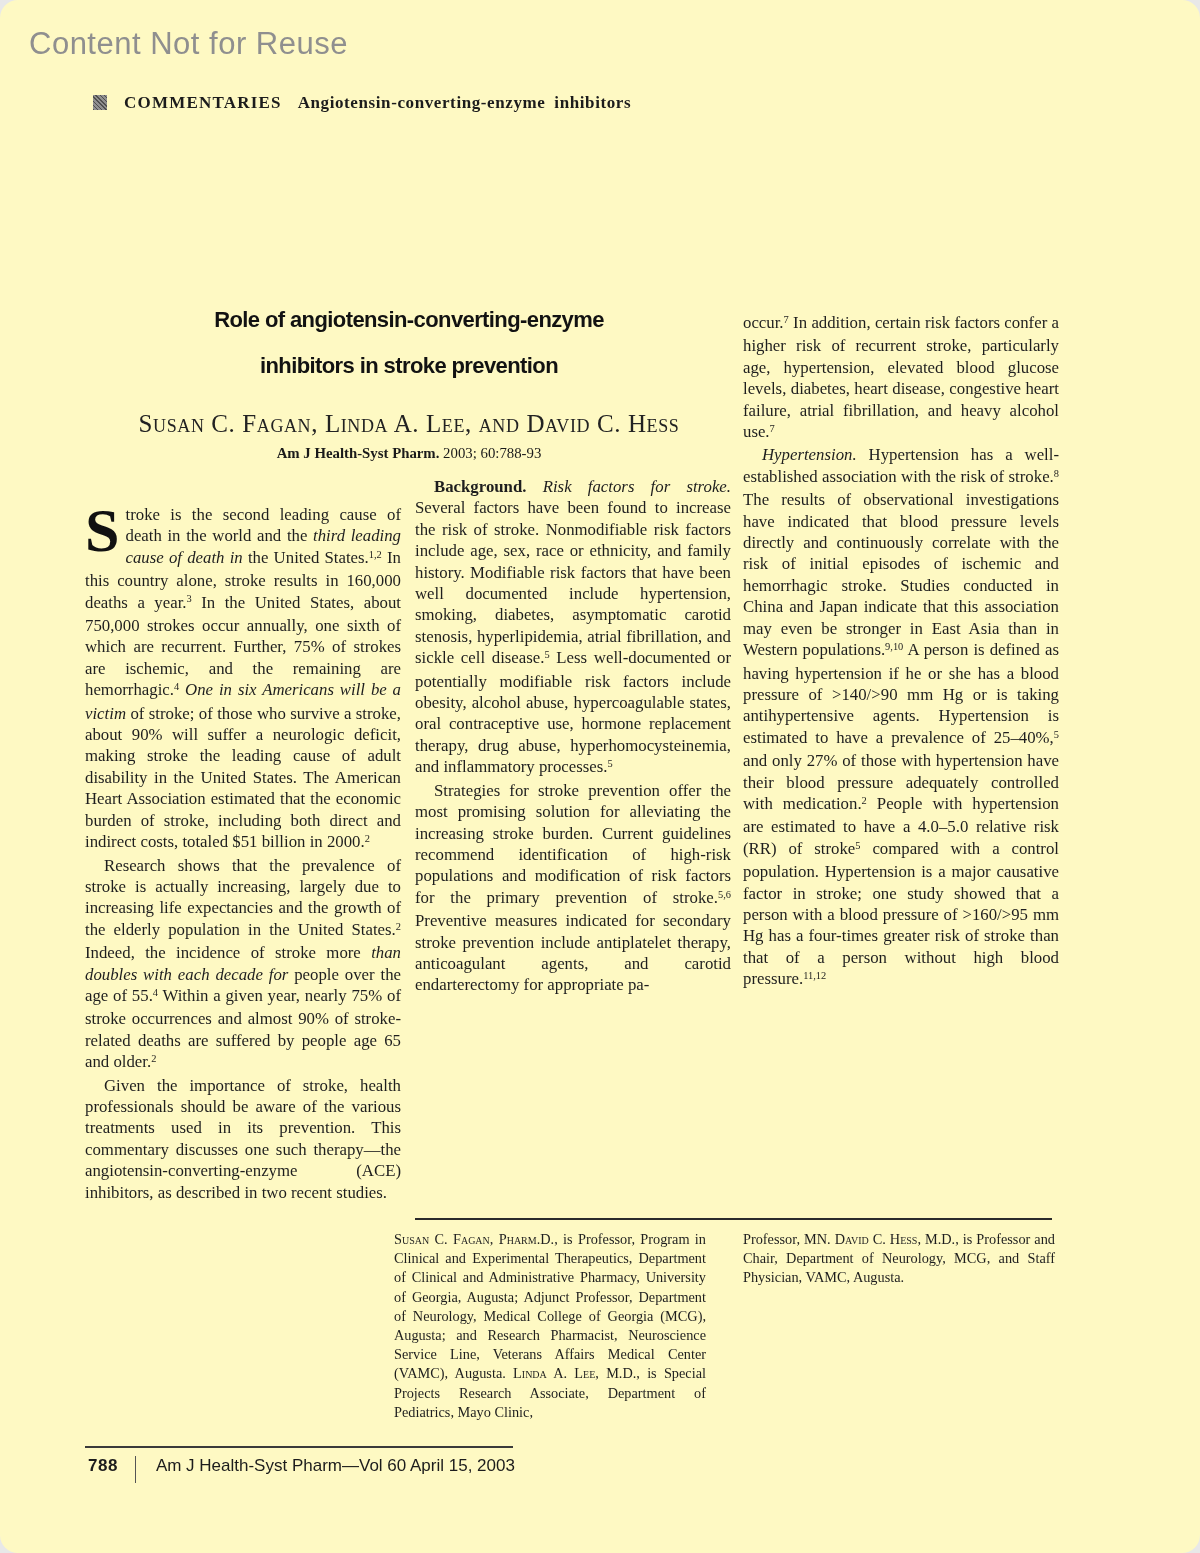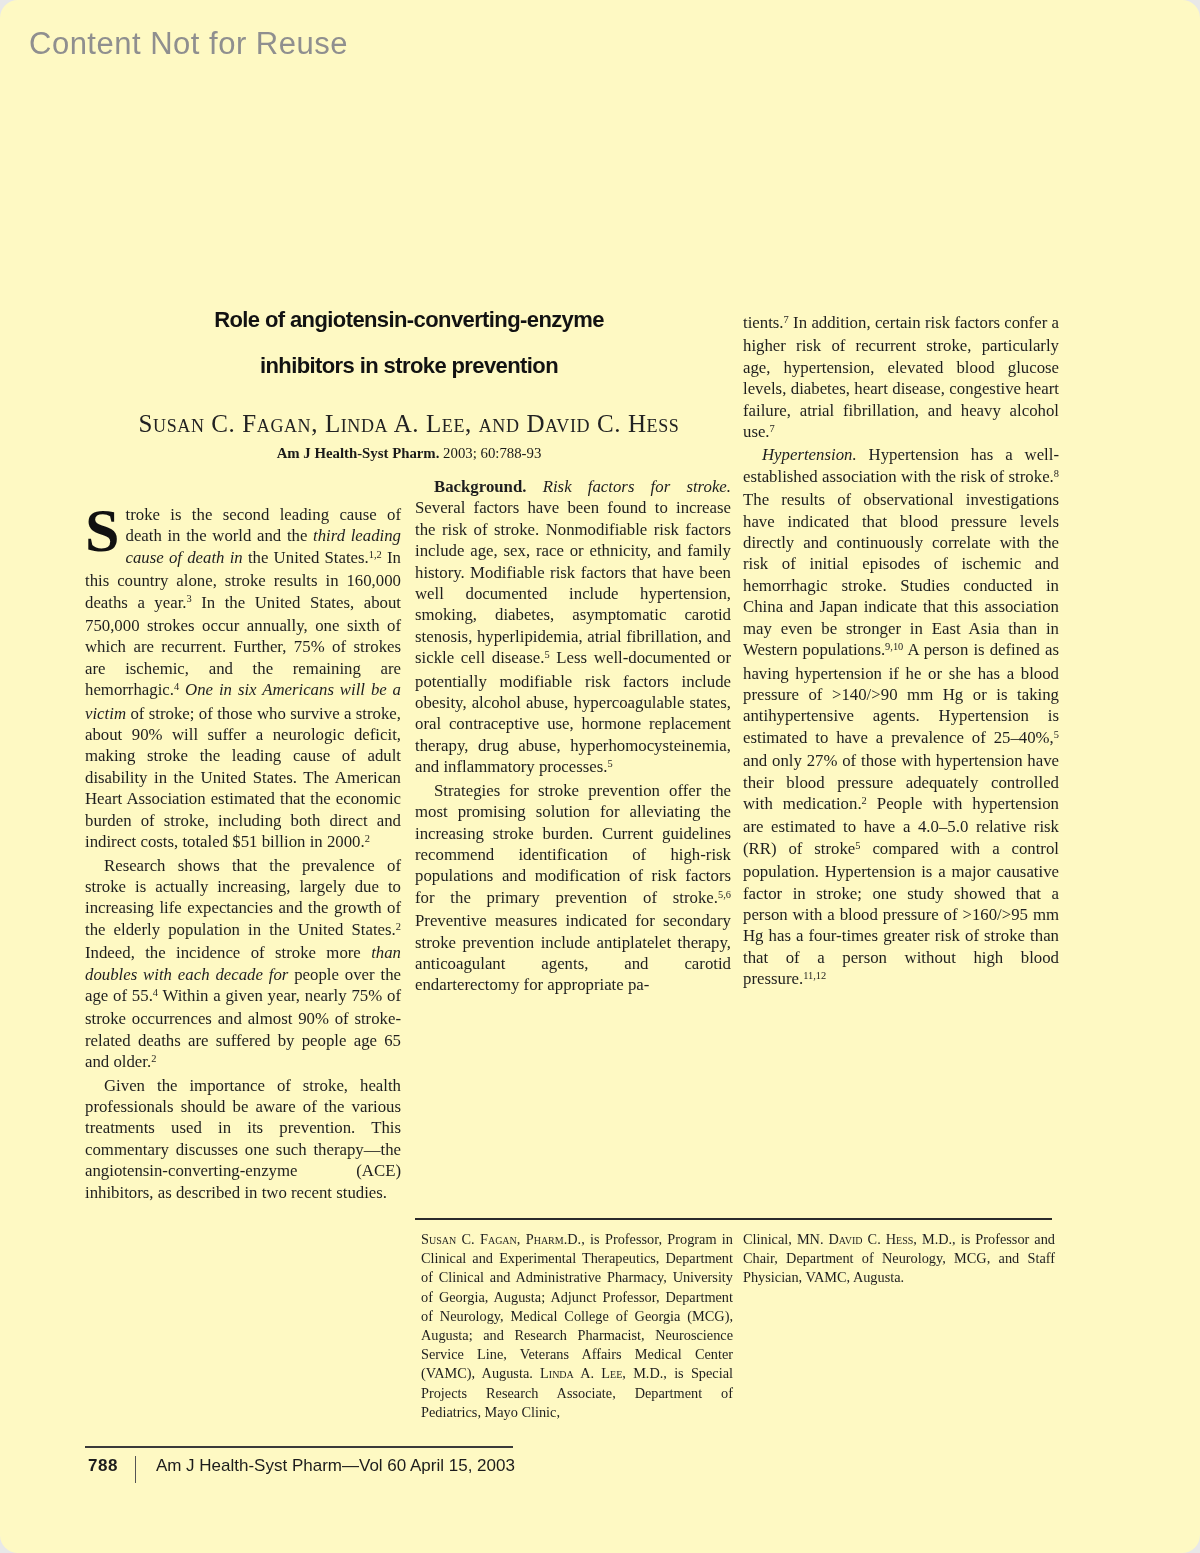--- a/index.html
+++ b/index.html
@@ -65,21 +65,21 @@
   .seg-i{font-style:italic;}
   .seg-sc{font-variant:small-caps;}
   .seg-sup{font-size:62%;position:relative;top:-0.5em;}
   .footnote-rule{
     position:absolute;left:415px;top:1218px;width:637px;height:2px;background:#2b2b2b;
   }
   .footnote{
     position:absolute;top:1230px;width:312px;
     font-size:14.3px;line-height:19.2px;text-align:justify;color:#1e1e1e;
   }
-  .fn-left{left:421px;}
+  .fn-left{left:394px;}
   .fn-right{left:743px;}
   .footnote p{margin:0;padding:0;}
   .footnote p.indent{text-indent:15px;}
   .footer-rule{
     position:absolute;left:85px;top:1446px;width:428px;height:2px;background:#3a3a3a;
   }
   .footer{
     position:absolute;left:88px;top:1456px;
     font-family:"Liberation Sans", sans-serif;
     font-size:17px;color:#1c1c1c;
@@ -91,20 +91,23 @@
     margin:0 20px 0 17px;
   }
 </style>
 </head>
 <body>
 
 <div class="page">
 
   <div class="watermark">Content Not for Reuse</div>
 
+  <div class="runhead">
+    <span class="runhead-icon"></span><span class="runhead-section">COMMENTARIES</span><span class="runhead-topic">Angiotensin-converting-enzyme inhibitors</span>
+  </div>
 
   <div class="title-block">
     <h1 class="article-title"><span>Role of angiotensin-converting-enzyme</span><br><span>inhibitors in stroke prevention</span></h1>
     <div class="authors">Susan C. Fagan, Linda A. Lee, and David C. Hess</div>
     <div class="citation">
       <span class="cite-journal">Am J Health-Syst Pharm.</span><span> 2003; 60:788-93</span>
     </div>
   </div>
 
   <div class="col col-left">
@@ -112,32 +115,32 @@
     <p class="indent"><span>Research shows that the prevalence of stroke is actually increasing, largely due to increasing life expectancies and the growth of the elderly population in the United States.</span><span class="seg-sup">2</span><span> Indeed, the incidence of stroke more </span><span class="seg-i">than doubles with each decade for</span><span> people over the age of 55.</span><span class="seg-sup">4</span><span> Within a given year, nearly 75% of stroke occurrences and almost 90% of stroke-related deaths are suffered by people age 65 and older.</span><span class="seg-sup">2</span></p>
     <p class="indent"><span>Given the importance of stroke, health professionals should be aware of the various treatments used in its prevention. This commentary discusses one such therapy—the angiotensin-converting-enzyme (ACE) inhibitors, as described in two recent studies.</span></p>
   </div>
 
   <div class="col col-mid">
     <p class="indent"><span class="seg-b">Background. </span><span class="seg-i">Risk factors for stroke.</span><span> Several factors have been found to increase the risk of stroke. Nonmodifiable risk factors include age, sex, race or ethnicity, and family history. Modifiable risk factors that have been well documented include hypertension, smoking, diabetes, asymptomatic carotid stenosis, hyperlipidemia, atrial fibrillation, and sickle cell disease.</span><span class="seg-sup">5</span><span> Less well-documented or potentially modifiable risk factors include obesity, alcohol abuse, hypercoagulable states, oral contraceptive use, hormone replacement therapy, drug abuse, hyperhomocysteinemia, and inflammatory processes.</span><span class="seg-sup">5</span></p>
     <p class="indent"><span>Strategies for stroke prevention offer the most promising solution for alleviating the increasing stroke burden. Current guidelines recommend identification of high-risk populations and modification of risk factors for the primary prevention of stroke.</span><span class="seg-sup">5,6</span><span> Preventive measures indicated for secondary stroke prevention include antiplatelet therapy, anticoagulant agents, and carotid endarterectomy for appropriate pa-</span></p>
   </div>
 
   <div class="col col-right">
-    <p><span>tients.</span><span class="seg-sup">7</span><span> In addition, certain risk factors confer a higher risk of recurrent stroke, particularly age, hypertension, elevated blood glucose levels, diabetes, heart disease, congestive heart failure, atrial fibrillation, and heavy alcohol use.</span><span class="seg-sup">7</span></p>
+    <p><span>occur.</span><span class="seg-sup">7</span><span> In addition, certain risk factors confer a higher risk of recurrent stroke, particularly age, hypertension, elevated blood glucose levels, diabetes, heart disease, congestive heart failure, atrial fibrillation, and heavy alcohol use.</span><span class="seg-sup">7</span></p>
     <p class="indent"><span class="seg-i">Hypertension.</span><span> Hypertension has a well-established association with the risk of stroke.</span><span class="seg-sup">8</span><span> The results of observational investigations have indicated that blood pressure levels directly and continuously correlate with the risk of initial episodes of ischemic and hemorrhagic stroke. Studies conducted in China and Japan indicate that this association may even be stronger in East Asia than in Western populations.</span><span class="seg-sup">9,10</span><span> A person is defined as having hypertension if he or she has a blood pressure of &gt;140/&gt;90 mm Hg or is taking antihypertensive agents. Hypertension is estimated to have a prevalence of 25–40%,</span><span class="seg-sup">5</span><span> and only 27% of those with hypertension have their blood pressure adequately controlled with medication.</span><span class="seg-sup">2</span><span> People with hypertension are estimated to have a 4.0–5.0 relative risk (RR) of stroke</span><span class="seg-sup">5</span><span> compared with a control population. Hypertension is a major causative factor in stroke; one study showed that a person with a blood pressure of &gt;160/&gt;95 mm Hg has a four-times greater risk of stroke than that of a person without high blood pressure.</span><span class="seg-sup">11,12</span></p>
   </div>
 
   <div class="footnote-rule"></div>
 
   <div class="footnote fn-left">
     <p><span class="seg-sc">Susan C. Fagan, Pharm.D.,</span><span> is Professor, Program in Clinical and Experimental Therapeutics, Department of Clinical and Administrative Pharmacy, University of Georgia, Augusta; Adjunct Professor, Department of Neurology, Medical College of Georgia (MCG), Augusta; and Research Pharmacist, Neuroscience Service Line, Veterans Affairs Medical Center (VAMC), Augusta. </span><span class="seg-sc">Linda A. Lee, M.D.,</span><span> is Special Projects Research Associate, Department of Pediatrics, Mayo Clinic,</span></p>
   </div>
 
   <div class="footnote fn-right">
-    <p><span>Clinical, MN. </span><span class="seg-sc">David C. Hess, M.D.,</span><span> is Professor and Chair, Department of Neurology, MCG, and Staff Physician, VAMC, Augusta.</span></p>
+    <p><span>Professor, MN. </span><span class="seg-sc">David C. Hess, M.D.,</span><span> is Professor and Chair, Department of Neurology, MCG, and Staff Physician, VAMC, Augusta.</span></p>
   </div>
 
   <div class="footer-rule"></div>
 
   <div class="footer">
     <span class="page-num">788</span>
     <span class="footer-sep"></span>
     <span class="footer-text">Am J Health-Syst Pharm—Vol 60  April 15, 2003</span>
   </div>
 

